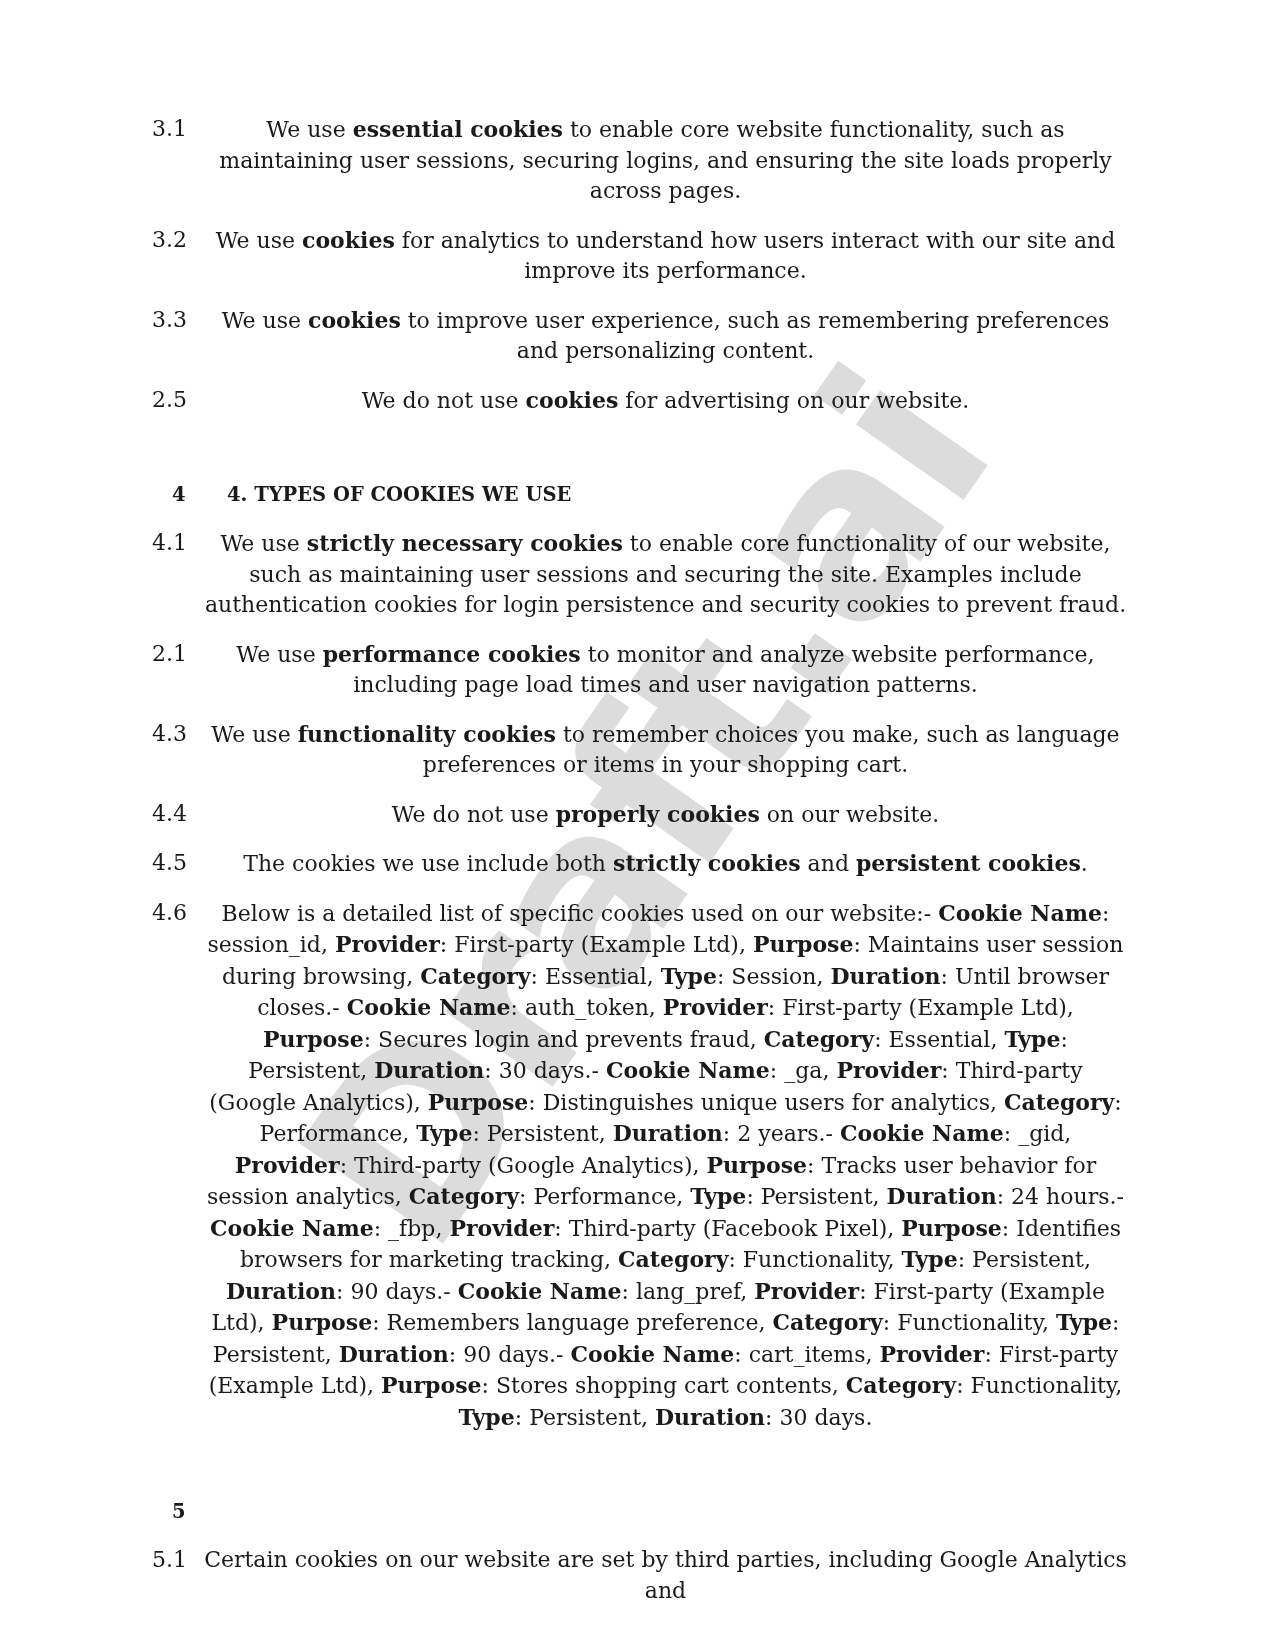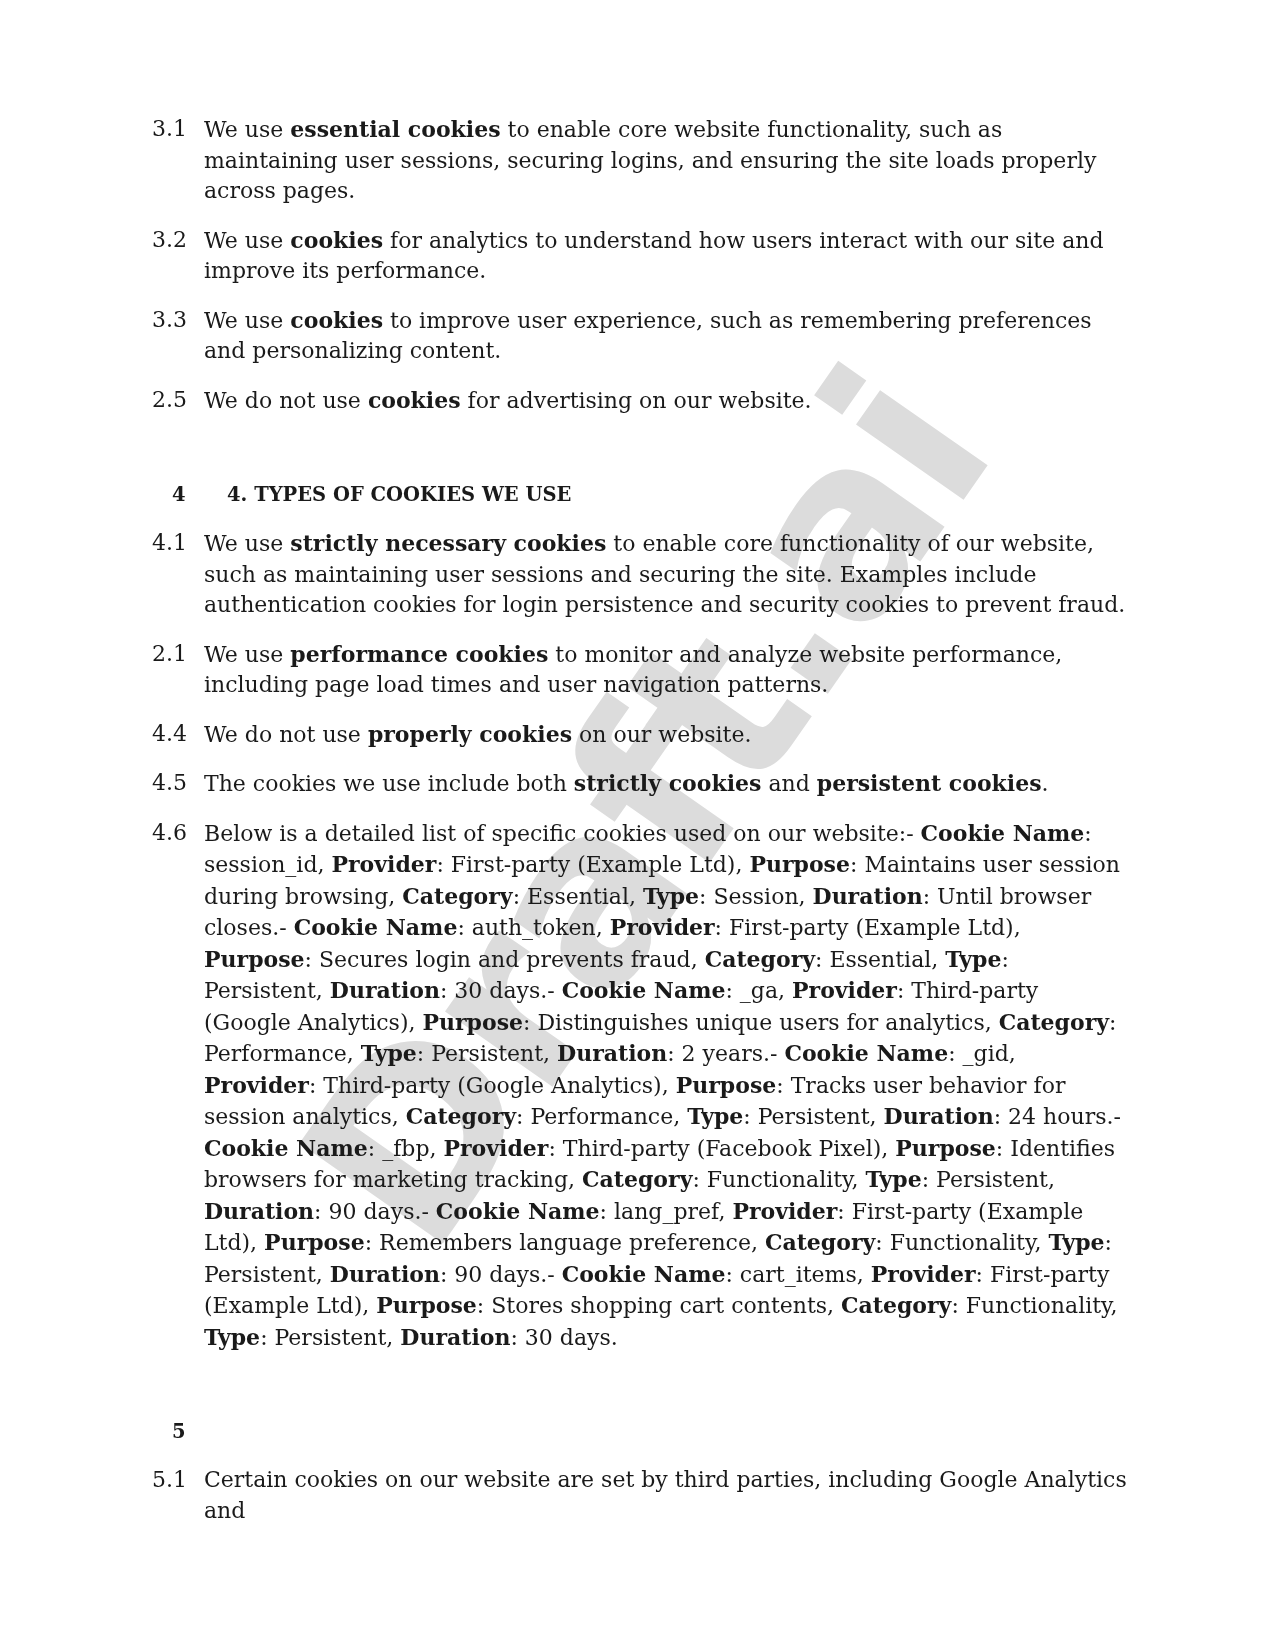--- a/index.html
+++ b/index.html
@@ -6,21 +6,21 @@
   body { width: 1275px; height: 1650px; position: relative; overflow: hidden;
          font-family: "DejaVu Serif", "Liberation Serif", serif; color: #1a1a1a; }
   .page { position: absolute; left: 0; top: 0; width: 1275px; height: 1650px; }
   .watermark { position: absolute; left: 120px; top: 690px; width: 1050px; text-align: center;
                font-family: "DejaVu Sans", sans-serif; font-weight: bold; font-size: 240px;
                color: #dcdcdc; transform: rotate(-55deg); transform-origin: center center;
                letter-spacing: -6px; line-height: 1; z-index: 0; pointer-events: none; white-space: nowrap; }
   .content { position: absolute; left: 152px; top: 114px; width: 975px; z-index: 1; }
   .item { display: flex; font-size: 22px; line-height: 30.5px; margin-bottom: 18px; }
   .num { width: 52px; flex: 0 0 52px; }
-  .txt { flex: 1; }
+  .txt { flex: 1; text-align: center; }
   .heading { display: flex; font-size: 19.5px; font-weight: bold; line-height: 30px; margin: 64px 0 18px 0; }
   .heading .hnum { width: 27px; flex: 0 0 27px; text-align: left; padding-left: 20px; }
   .heading .htxt { margin-left: 28px; }
   b { font-weight: bold; }
 </style>
 </head>
 <body>
 
 <div class="page">
   <div class="watermark">Draft.ai</div>
@@ -47,20 +47,24 @@
       </div>
       <div class="item">
         <span class="num">4.1</span>
         <span class="txt">We use <b>strictly necessary cookies</b> to enable core functionality of our website, such as maintaining user sessions and securing the site. Examples include authentication cookies for login persistence and security cookies to prevent fraud.</span>
       </div>
       <div class="item">
         <span class="num">2.1</span>
         <span class="txt">We use <b>performance cookies</b> to monitor and analyze website performance, including page load times and user navigation patterns.</span>
       </div>
       <div class="item">
+        <span class="num">4.3</span>
+        <span class="txt">We use <b>functionality cookies</b> to remember choices you make, such as language preferences or items in your shopping cart.</span>
+      </div>
+      <div class="item">
         <span class="num">4.4</span>
         <span class="txt">We do not use <b>properly cookies</b> on our website.</span>
       </div>
       <div class="item">
         <span class="num">4.5</span>
         <span class="txt">The cookies we use include both <b>strictly cookies</b> and <b>persistent cookies</b>.</span>
       </div>
       <div class="item">
         <span class="num">4.6</span>
         <span class="txt">Below is a detailed list of specific cookies used on our website:- <b>Cookie Name</b>: session_id, <b>Provider</b>: First-party (Example Ltd), <b>Purpose</b>: Maintains user session during browsing, <b>Category</b>: Essential, <b>Type</b>: Session, <b>Duration</b>: Until browser closes.- <b>Cookie Name</b>: auth_token, <b>Provider</b>: First-party (Example Ltd), <b>Purpose</b>: Secures login and prevents fraud, <b>Category</b>: Essential, <b>Type</b>: Persistent, <b>Duration</b>: 30 days.- <b>Cookie Name</b>: _ga, <b>Provider</b>: Third-party (Google Analytics), <b>Purpose</b>: Distinguishes unique users for analytics, <b>Category</b>: Performance, <b>Type</b>: Persistent, <b>Duration</b>: 2 years.- <b>Cookie Name</b>: _gid, <b>Provider</b>: Third-party (Google Analytics), <b>Purpose</b>: Tracks user behavior for session analytics, <b>Category</b>: Performance, <b>Type</b>: Persistent, <b>Duration</b>: 24 hours.- <b>Cookie Name</b>: _fbp, <b>Provider</b>: Third-party (Facebook Pixel), <b>Purpose</b>: Identifies browsers for marketing tracking, <b>Category</b>: Functionality, <b>Type</b>: Persistent, <b>Duration</b>: 90 days.- <b>Cookie Name</b>: lang_pref, <b>Provider</b>: First-party (Example Ltd), <b>Purpose</b>: Remembers language preference, <b>Category</b>: Functionality, <b>Type</b>: Persistent, <b>Duration</b>: 90 days.- <b>Cookie Name</b>: cart_items, <b>Provider</b>: First-party (Example Ltd), <b>Purpose</b>: Stores shopping cart contents, <b>Category</b>: Functionality, <b>Type</b>: Persistent, <b>Duration</b>: 30 days.</span>

